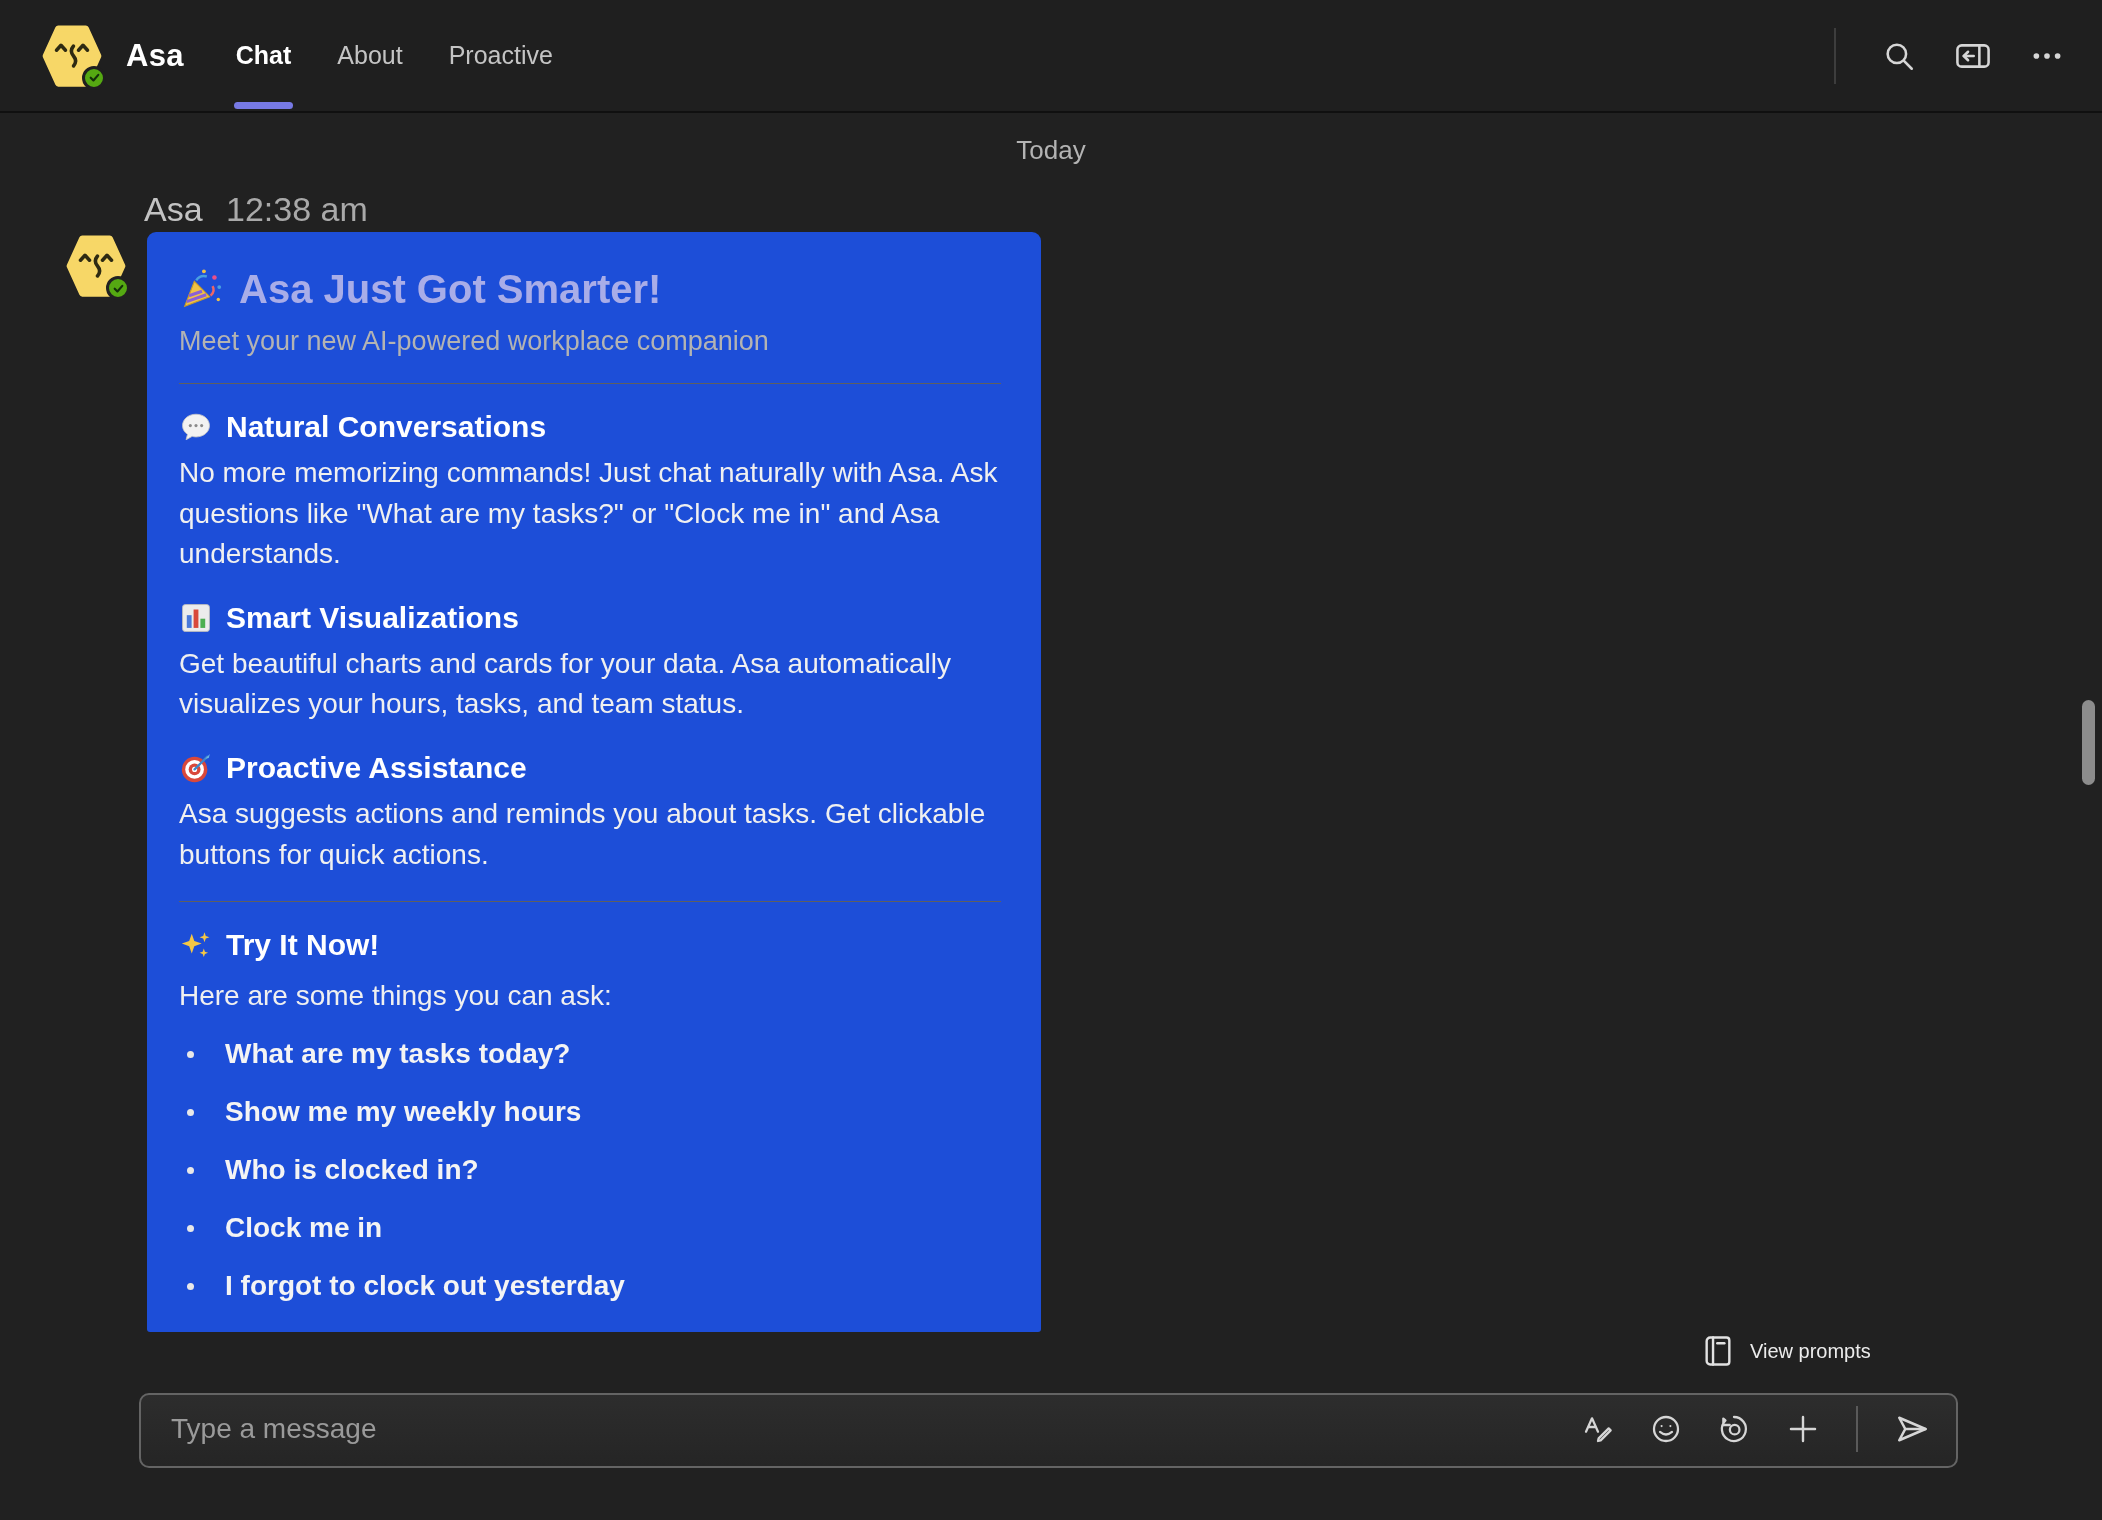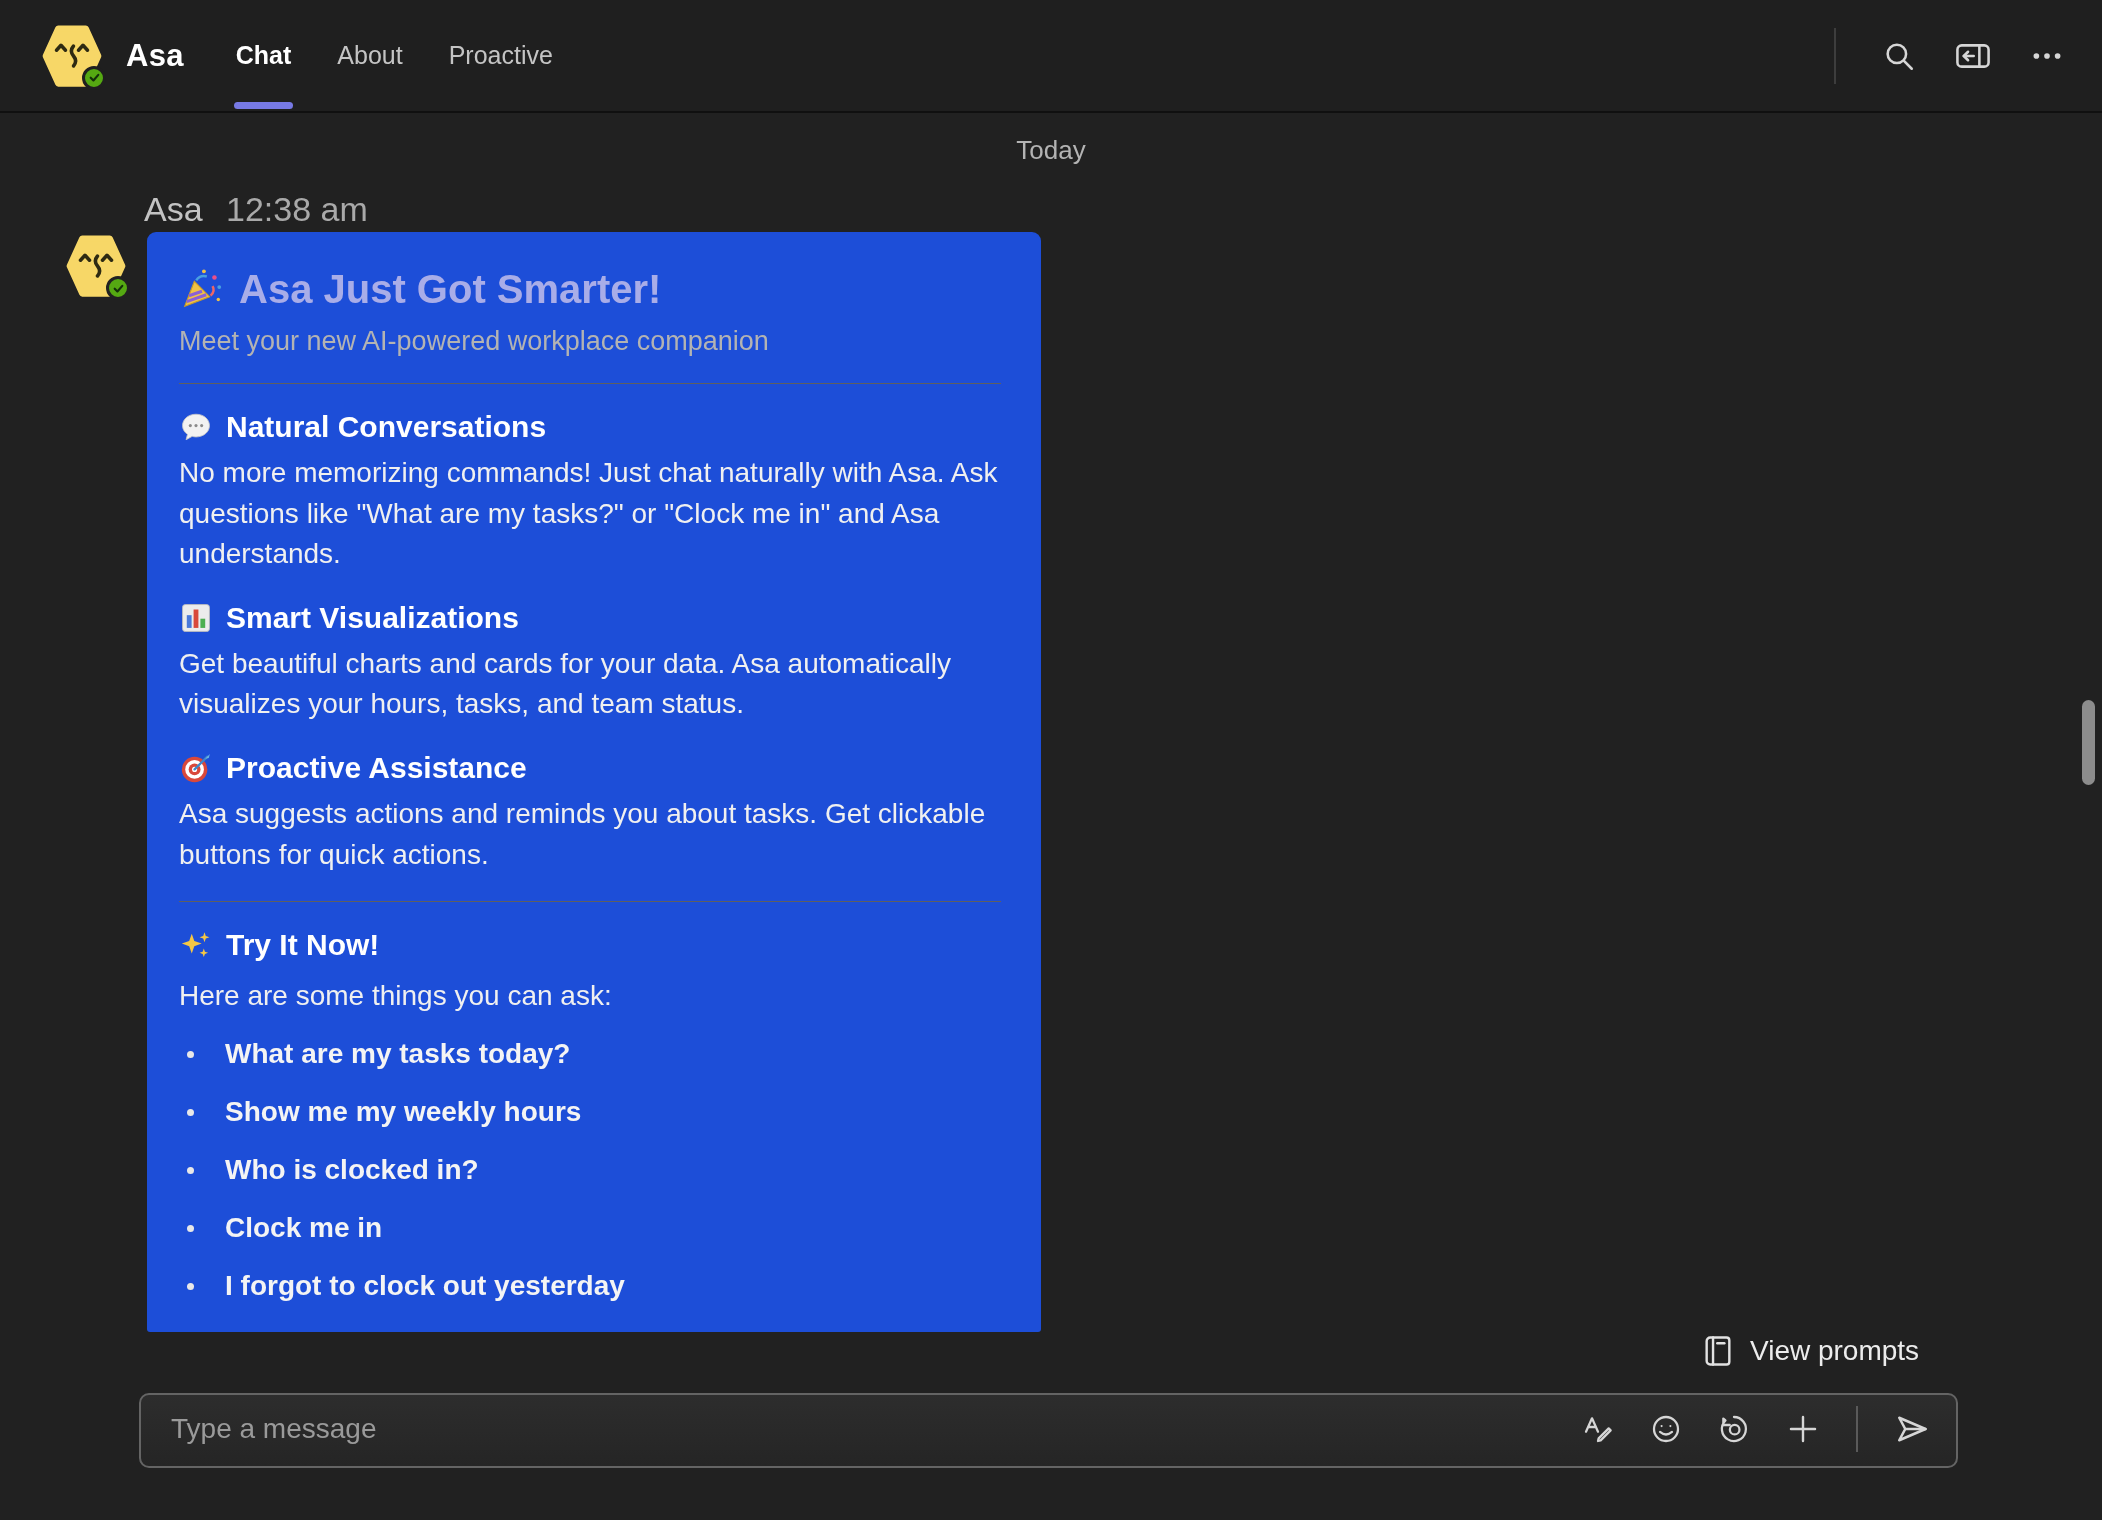--- a/index.html
+++ b/index.html
@@ -87,21 +87,21 @@
   }
   .try-list li::before {
     content:""; position:absolute; left:8px; top:13px;
     width:7px; height:7px; border-radius:50%; background:#e8e8e8;
   }
 
   
   .view-prompts {
     position:absolute; left:1702px; top:1334px;
     display:flex; align-items:center; gap:16px;
-    font-size:28px; color:#ececec; cursor:pointer;
+    font-size:20px; color:#ececec; cursor:pointer;
   }
   .view-prompts svg { display:block; color:#e2e2e2; }
   .composer {
     position:absolute; left:139px; top:1393px; width:1819px; height:75px;
     border:2px solid #646464; border-radius:10px;
     background:linear-gradient(#2d2d2d,#252525);
     display:flex; align-items:center;
     padding:0 26px 4px 30px;
   }
   .composer input {

